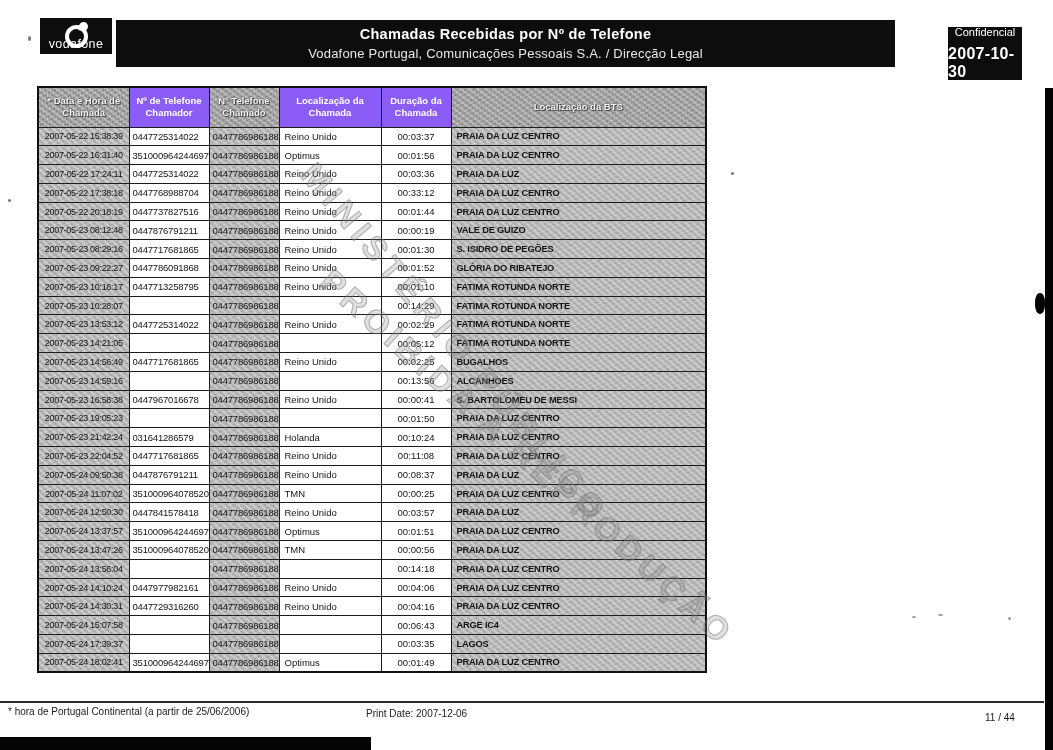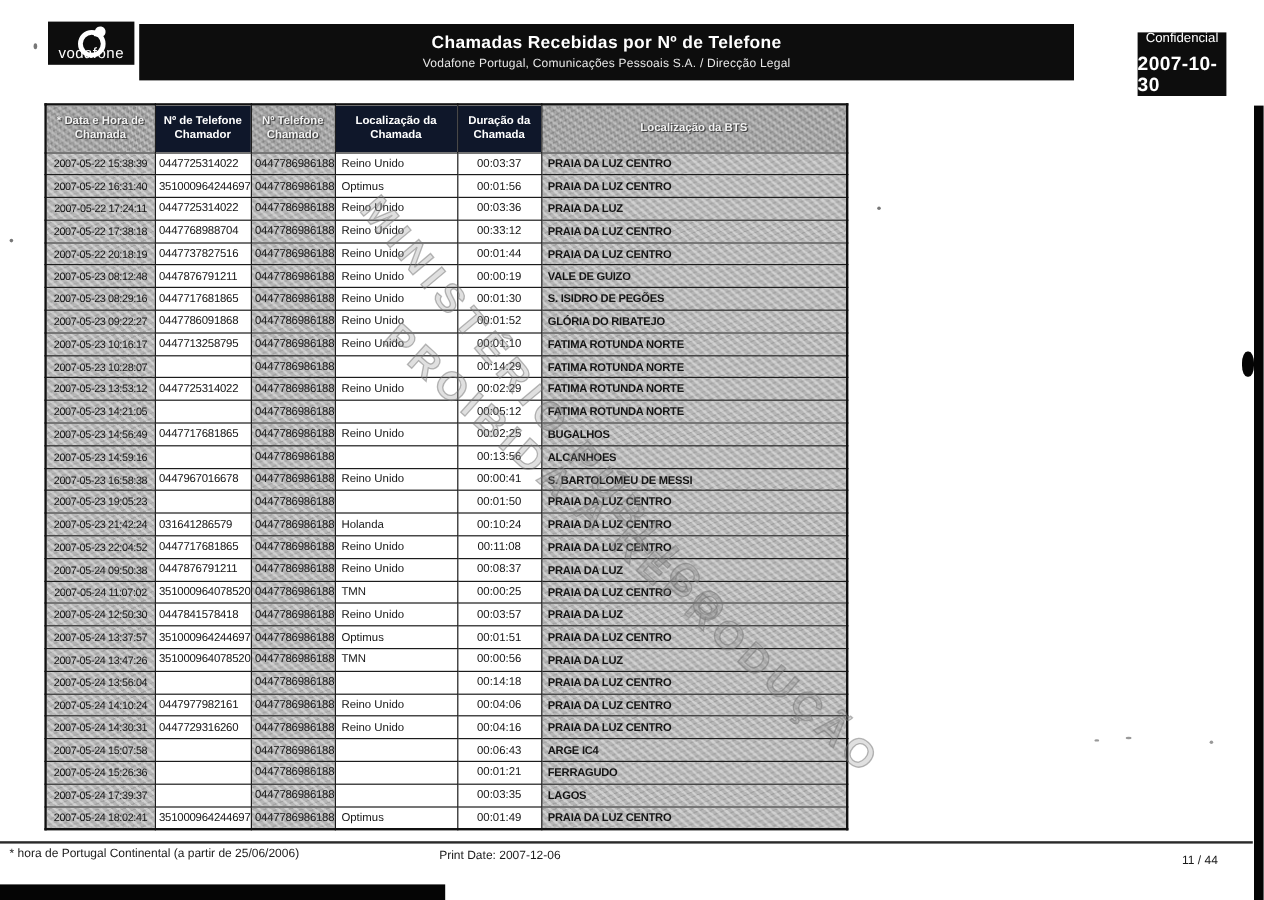--- a/index.html
+++ b/index.html
@@ -17,21 +17,21 @@
   }
   .logo-mark{position:absolute;top:5px;left:24px;width:24px;height:24px;}
   .logo-ring{position:absolute;left:1px;top:2px;width:15px;height:15px;border:4px solid #fff;border-radius:50%;}
   .logo-drop{position:absolute;right:0px;top:-1px;width:9px;height:9px;background:#fff;border-radius:50% 50% 50% 0;transform:rotate(12deg);}
   .logo-word{color:#fff;font-size:12.5px;letter-spacing:.4px;font-weight:400;}
   .title-bar{
     position:absolute;left:116px;top:20px;width:779px;height:47px;background:#0d0d0d;
     display:flex;flex-direction:column;align-items:center;justify-content:center;gap:4px;
   }
   .doc-title{color:#fff;font-size:14.5px;font-weight:700;letter-spacing:.3px;}
-  .doc-subtitle{color:#e8e8e8;font-size:10px;letter-spacing:.2px;}
+  .doc-subtitle{color:#e8e8e8;font-size:13px;letter-spacing:.2px;}
   .conf-box{
     position:absolute;left:948px;top:27px;width:74px;height:53px;background:#0d0d0d;
     display:flex;flex-direction:column;align-items:center;justify-content:center;gap:7px;
   }
   .conf-label{color:#fff;font-size:11px;}
   .conf-date{color:#fff;font-size:16px;font-weight:700;letter-spacing:.3px;}
   
   table.doc-table{
     position:absolute;left:37px;top:86px;width:668px;
     border-collapse:collapse;table-layout:fixed;
@@ -39,21 +39,21 @@
   }
   .doc-table th,.doc-table td{
     border:1px solid #1c1c1c;overflow:hidden;white-space:nowrap;
     padding:0 3px;box-sizing:border-box;color:#141414;
   }
   .doc-table thead tr{height:40px;}
   .doc-table tbody tr{height:18.8px;}
   .doc-table th{
     font-size:9.5px;font-weight:700;text-align:center;white-space:normal;line-height:1.25;
   }
-  .doc-table th.dark{background:#0f172a;color:#fff;}
+  .doc-table th.dark{background:#8b5cf6;color:#fff;}
   .doc-table th.shaded{
     color:#f4f4f4;text-shadow:0 0 2px #3a3a3a, 1px 1px 0 #4a4a4a;
     background-color:#9a9a9a;
     background-image:
       repeating-linear-gradient(37deg, rgba(255,255,255,.30) 0 2px, rgba(0,0,0,0) 2px 5px),
       repeating-linear-gradient(-29deg, rgba(40,40,40,.22) 0 1px, rgba(0,0,0,0) 1px 4px),
       repeating-linear-gradient(83deg, rgba(255,255,255,.18) 0 1px, rgba(0,0,0,0) 1px 3px);
   }
   .doc-table td{font-size:9.5px;}
   .doc-table td.shaded{
@@ -345,28 +345,20 @@
       </tr>
       <tr>
         <td class="shaded c-date">2007-05-24 15:07:58</td>
         <td class="c-num"></td>
         <td class="shaded c-num">0447786986188</td>
         <td class="c-loc"></td>
         <td class="c-dur">00:06:43</td>
         <td class="shaded c-bts">ARGE IC4</td>
       </tr>
       <tr>
-        <td class="shaded c-date">2007-05-24 15:26:36</td>
-        <td class="c-num"></td>
-        <td class="shaded c-num">0447786986188</td>
-        <td class="c-loc"></td>
-        <td class="c-dur">00:01:21</td>
-        <td class="shaded c-bts">FERRAGUDO</td>
-      </tr>
-      <tr>
         <td class="shaded c-date">2007-05-24 17:39:37</td>
         <td class="c-num"></td>
         <td class="shaded c-num">0447786986188</td>
         <td class="c-loc"></td>
         <td class="c-dur">00:03:35</td>
         <td class="shaded c-bts">LAGOS</td>
       </tr>
       <tr>
         <td class="shaded c-date">2007-05-24 18:02:41</td>
         <td class="c-num">351000964244697</td>

